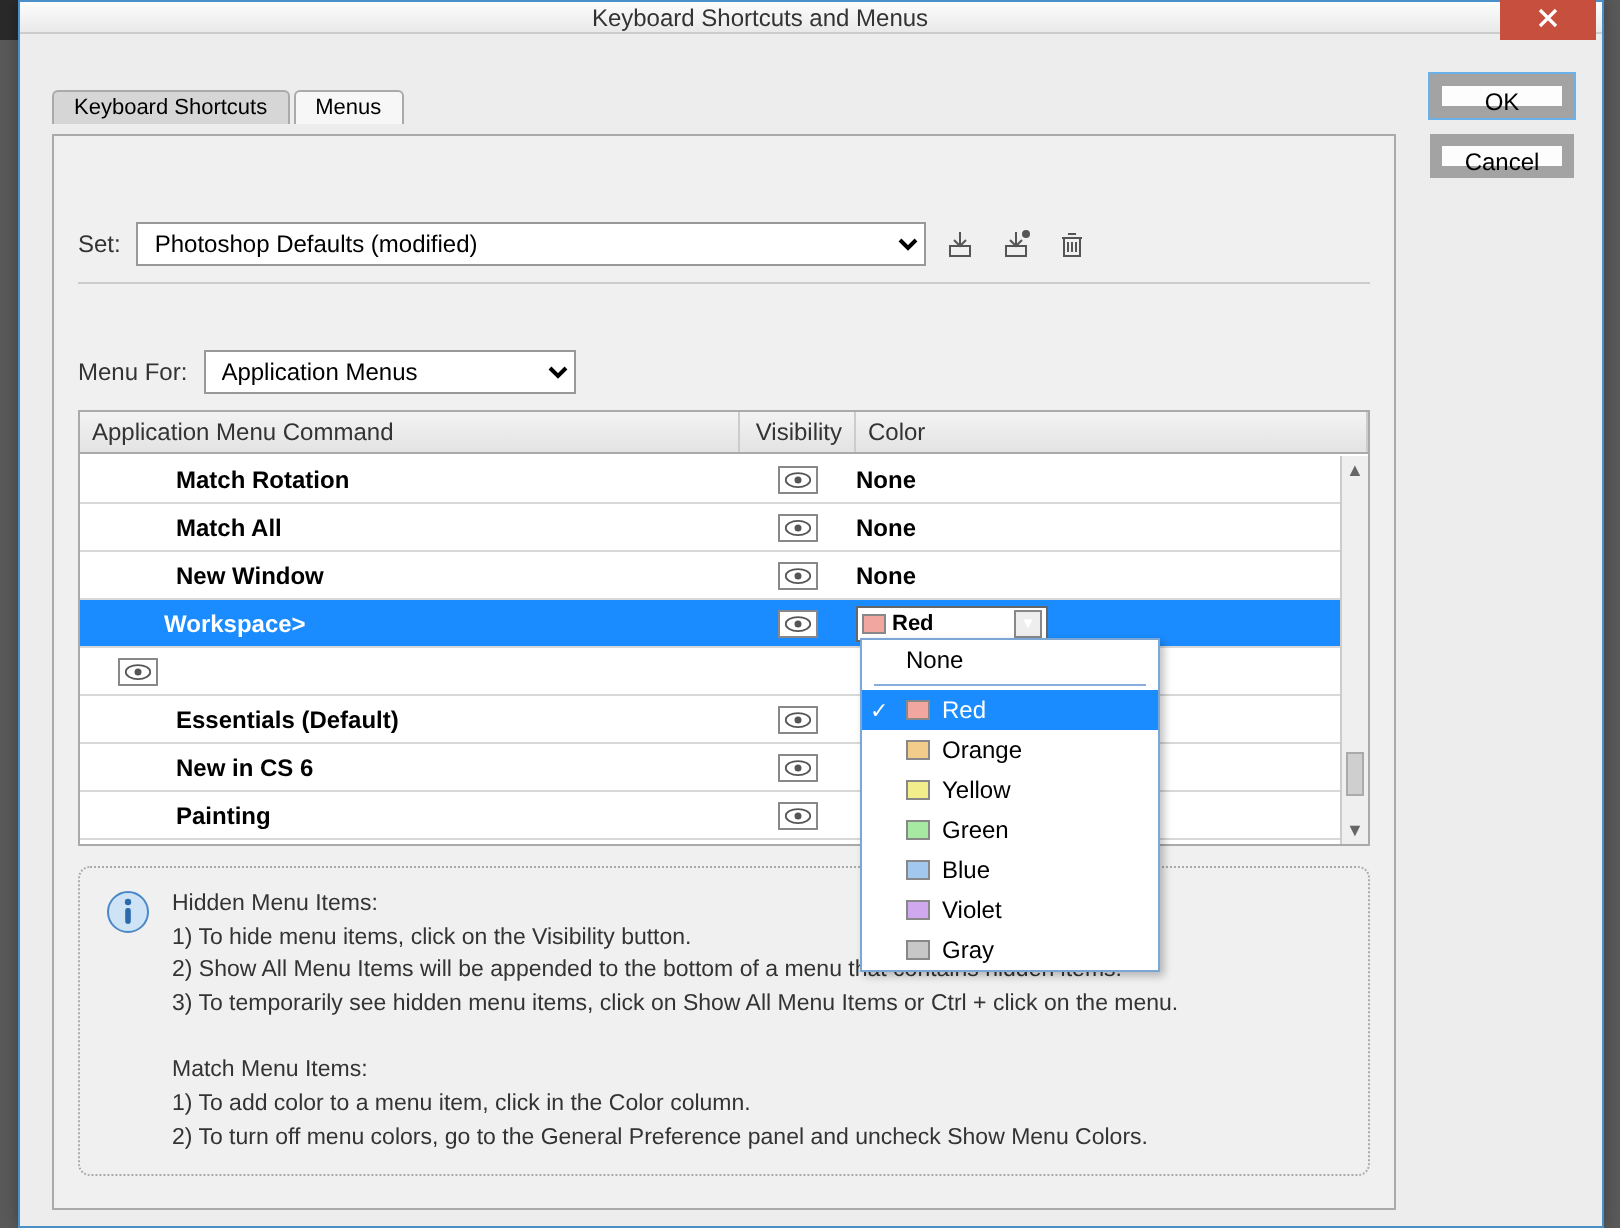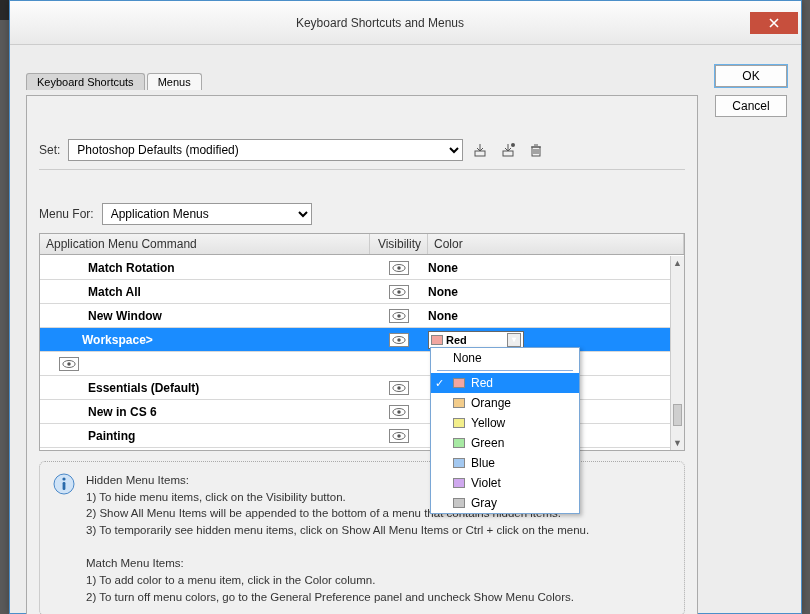--- a/index.html
+++ b/index.html
@@ -1,36 +1,36 @@
 <!DOCTYPE html>
 <html><head>
 <meta charset="utf-8">
 <style>
   * { box-sizing: border-box; font-family: "Segoe UI", Tahoma, sans-serif; }
   body { margin: 0; background: #5a5a5a; width: 810px; height: 614px; overflow: hidden; position: relative; }
   .window { position: absolute; left: 9px; top: 0; width: 793px; height: 614px; background: #ededed; border: 1px solid #4b8fc9; box-shadow: 0 0 8px rgba(0,0,0,0.3); }
-  .titlebar { height: 44px; background: linear-gradient(#fdfdfd,#e9e9e9); border-bottom: 1px solid #ccc; display: flex; align-items: center; position: relative; }
+  .titlebar { height: 16px; background: linear-gradient(#fdfdfd,#e9e9e9); border-bottom: 1px solid #ccc; display: flex; align-items: center; position: relative; }
   .titlebar-title { flex: 1; text-align: center; font-size: 12px; color: #333; }
   .close-btn { width: 48px; height: 22px; background: #c74f3d; color: #fff; display: flex; align-items: center; justify-content: center; font-size: 14px; margin-right: 3px; cursor: pointer; }
   .body { position: relative; padding: 0; height: calc(100% - 28px); }
   .right-buttons { position: absolute; right: 14px; top: 20px; width: 72px; }
-  .right-buttons button { width: 72px; height: 22px; margin-bottom: 8px; font-size: 12px; background: #fdfdfd; border: 1px solid #a3a3a3; cursor: pointer; }
+  .right-buttons button { width: 72px; height: 22px; margin-bottom: 8px; font-size: 12px; background: #fdfdfd; border: 6px solid #a3a3a3; cursor: pointer; }
   .right-buttons button:first-child { box-shadow: 0 0 0 1px #6bb1e8; }
   .main-area { position: absolute; left: 16px; top: 28px; width: 672px; }
   .tabs { display: flex; align-items: flex-start; height: 22px; }
   .tab { padding: 2px 10px; font-size: 11px; border: 1px solid #aaa; background: #d6d6d6; border-bottom: none; margin-right: 2px; border-radius: 3px 3px 0 0; cursor: pointer; }
   .tab.active { background: #f7f7f7; }
   .panel { border: 1px solid #aaa; background: #f0f0f0; padding: 10px 12px 16px 12px; }
   .row { display: flex; align-items: center; margin-bottom: 8px; margin-top: 33px; }
   .row label { font-size: 12px; margin-right: 8px; color: #333; }
   .select { height: 22px; font-size: 12px; border: 1px solid #999; background: #fff; padding: 1px 4px; }
   .set-select { width: 395px; }
   .icon-btn { width: 22px; height: 22px; display: inline-flex; align-items: center; justify-content: center; margin-left: 6px; cursor: pointer; }
   .hr { border-top: 1px solid #ccc; margin: 8px 0 10px 0; }
-  .menufor-select { width: 210px; }
+  .menufor-select { width: 186px; }
   .table-wrap { border: 1px solid #aaa; background: #fff; position: relative; height: 218px; }
   .thead { display: flex; background: linear-gradient(#f3f3f3,#e3e3e3); border-bottom: 1px solid #aaa; font-size: 12px; color: #333; }
   .th { padding: 3px 6px; border-right: 1px solid #ccc; }
   .th.cmd { flex: 0 0 330px; }
   .th.vis { flex: 0 0 58px; text-align: right; }
   .th.col { flex: 1; }
   .tbody { position: absolute; top: 22px; bottom: 0; left: 0; right: 14px; overflow: hidden; }
   .tr { display: flex; align-items: center; height: 24px; border-bottom: 1px solid #d8d8d8; font-size: 12px; font-weight: bold; }
   .tr.sel { background: #1a8cff; color: #fff; }
   .td.cmd { flex: 0 0 330px; padding-left: 48px; }

